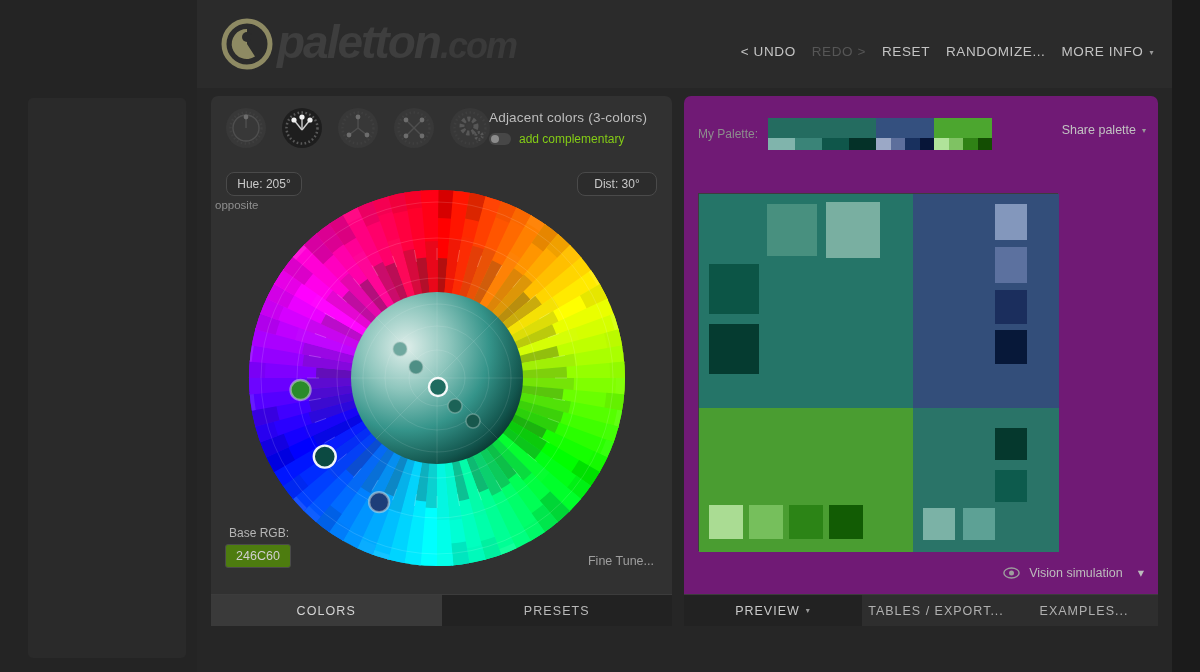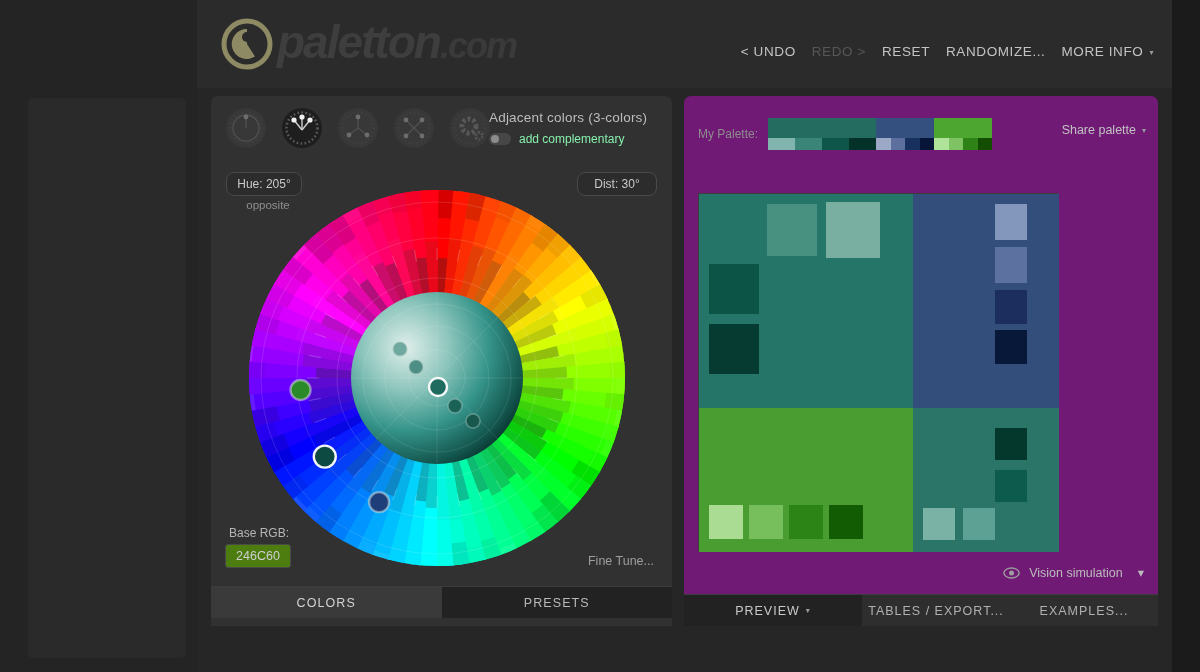--- a/index.html
+++ b/index.html
@@ -52,42 +52,42 @@
     background: #313131; border-radius: 7px 7px 0 0;
   }
   .scheme-icons { position: absolute; left: 15px; top: 12px; display: flex; gap: 16px; }
   .sicon { width: 40px; height: 40px; border-radius: 50%; background: #383838; position: relative; }
   .sicon.active { background: #1e1e1e; }
   .scheme-label { position: absolute; left: 278px; top: 14px; width: 190px; }
   .scheme-name { font-size: 13.5px; color: #bdbdbd; letter-spacing: 0.2px; }
   .complementary { display: flex; align-items: center; gap: 8px; margin-top: 7px; }
   .toggle { width: 22px; height: 12px; border-radius: 6px; background: #474747; position: relative; }
   .toggle::after { content: ""; position: absolute; left: 2px; top: 2px; width: 8px; height: 8px; border-radius: 50%; background: #8c8c8c; }
-  .complementary span { font-size: 12px; color: #86efac; }
+  .complementary span { font-size: 12px; color: #84cc16; }
 
   .field {
     position: absolute; background: #2c2c2c; border: 1px solid #4a4a4a; border-radius: 8px;
     font-size: 12px; color: #c9c9c9; text-align: center; line-height: 22px; height: 24px;
   }
   .field-hue { left: 15px; top: 76px; width: 76px; }
   .field-dist { right: 15px; top: 76px; width: 80px; }
-  .opposite { position: absolute; left: 19px; top: 103px; width: 76px; text-align: center; font-size: 11.5px; color: #8f8f8f; }
+  .opposite { position: absolute; left: 4px; top: 103px; width: 76px; font-size: 11.5px; color: #8f8f8f; }
 
   
   .wheel-wrap { position: absolute; left: 26px; top: 82px; width: 400px; height: 400px; }
   .baserow { position: absolute; left: 14px; bottom: 58px; }
   .baserow .lbl { font-size: 12px; color: #b6b6b6; margin-bottom: 4px; margin-left: 4px; }
   .baserow .val {
     width: 66px; height: 24px; background: #4d7c0f; border: 1px solid #4a4a4a; border-radius: 3px;
     color: #cfcfcf; font-size: 12.5px; text-align: center; line-height: 22px;
   }
   .finetune { position: absolute; right: 18px; bottom: 58px; font-size: 12.5px; color: #9e9e9e; }
 
   
-  .tabbar { position: absolute; bottom: 8px; left: 0; width: 100%; height: 32px; display: flex; }
+  .tabbar { position: absolute; bottom: 0; left: 0; width: 100%; height: 32px; display: flex; }
   .tab {
     flex: 1; font-size: 12.5px; letter-spacing: 1.1px; color: #b9b9b9;
     display: flex; align-items: center; justify-content: center;
     background: #2a2a2a; border-top: 1px solid #3c3c3c;
   }
   .tab.active { background: #3a3a3a; color: #d3d3d3; }
   .tab.dark { background: #222; }
 
   
   .panel-right {

